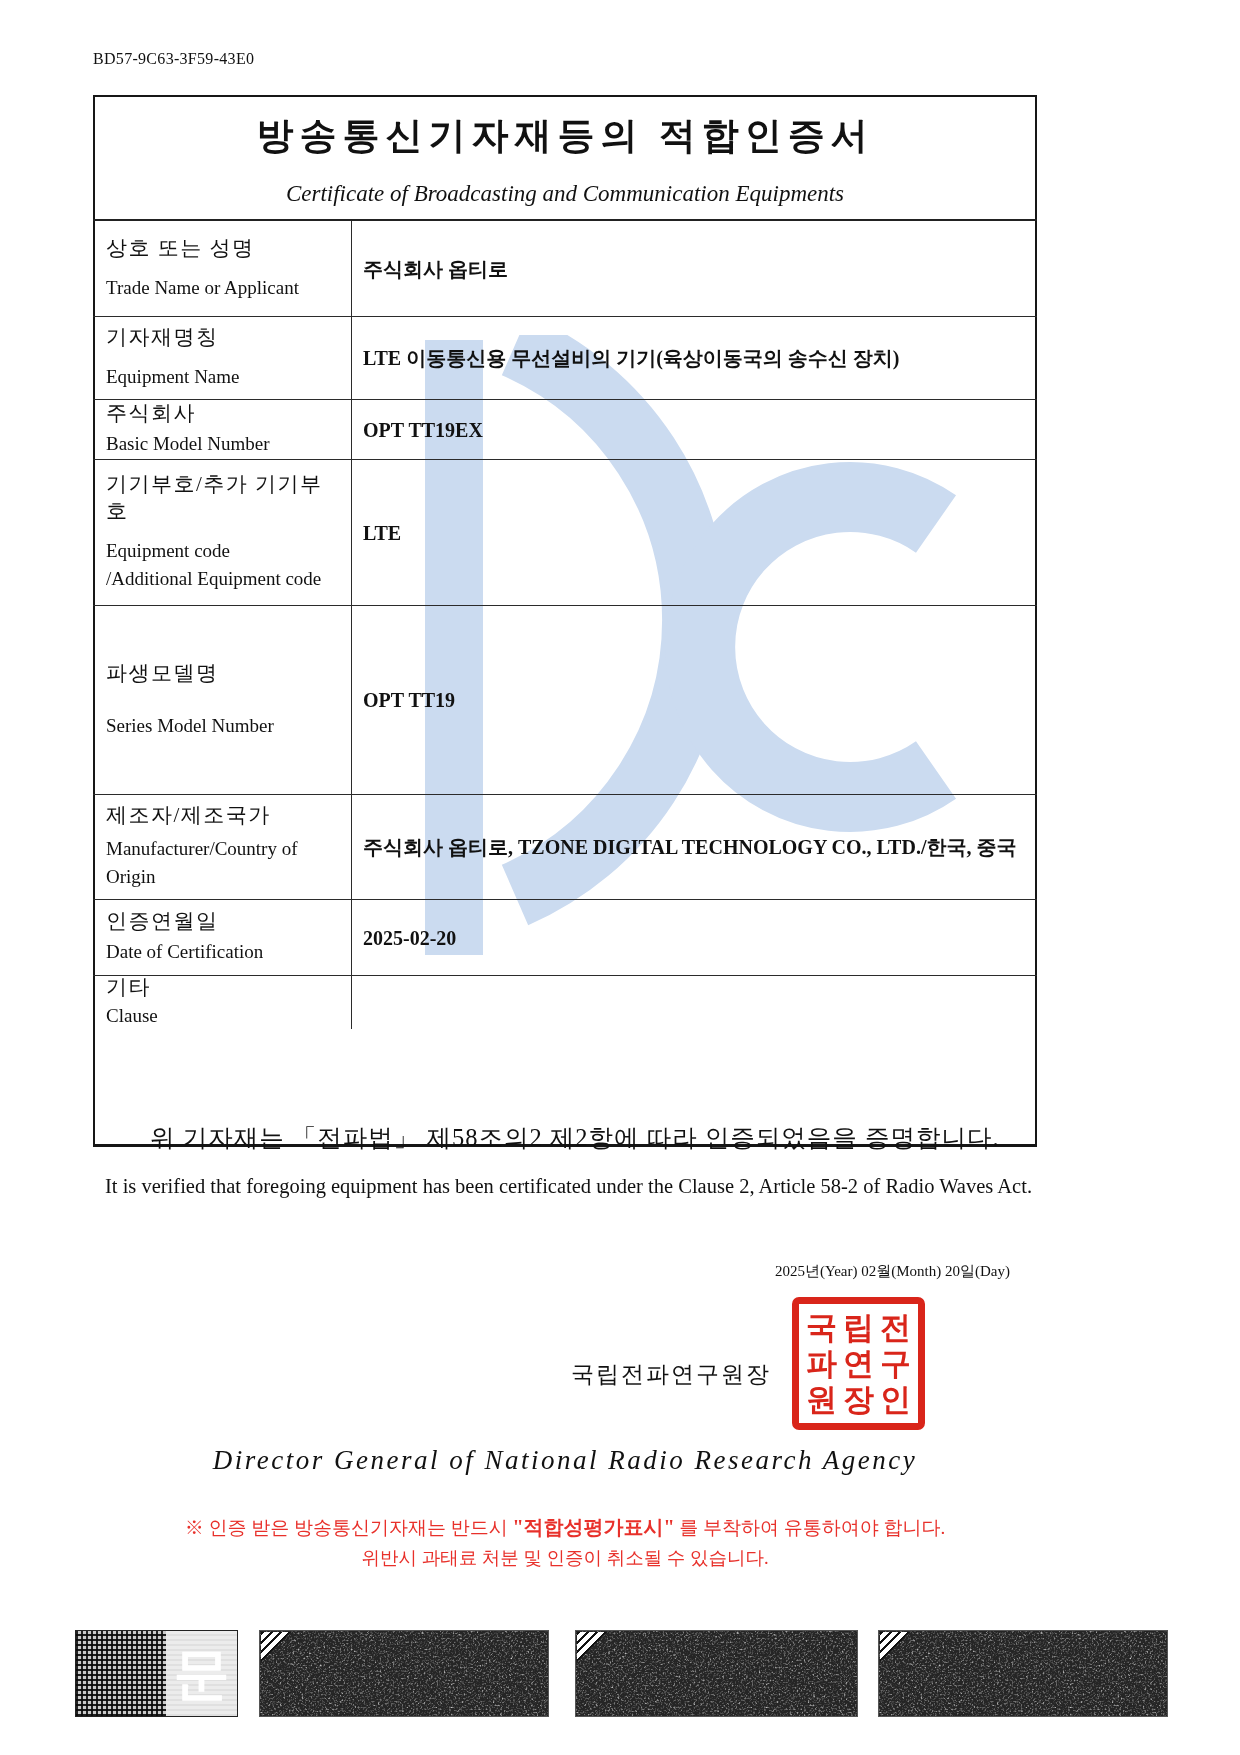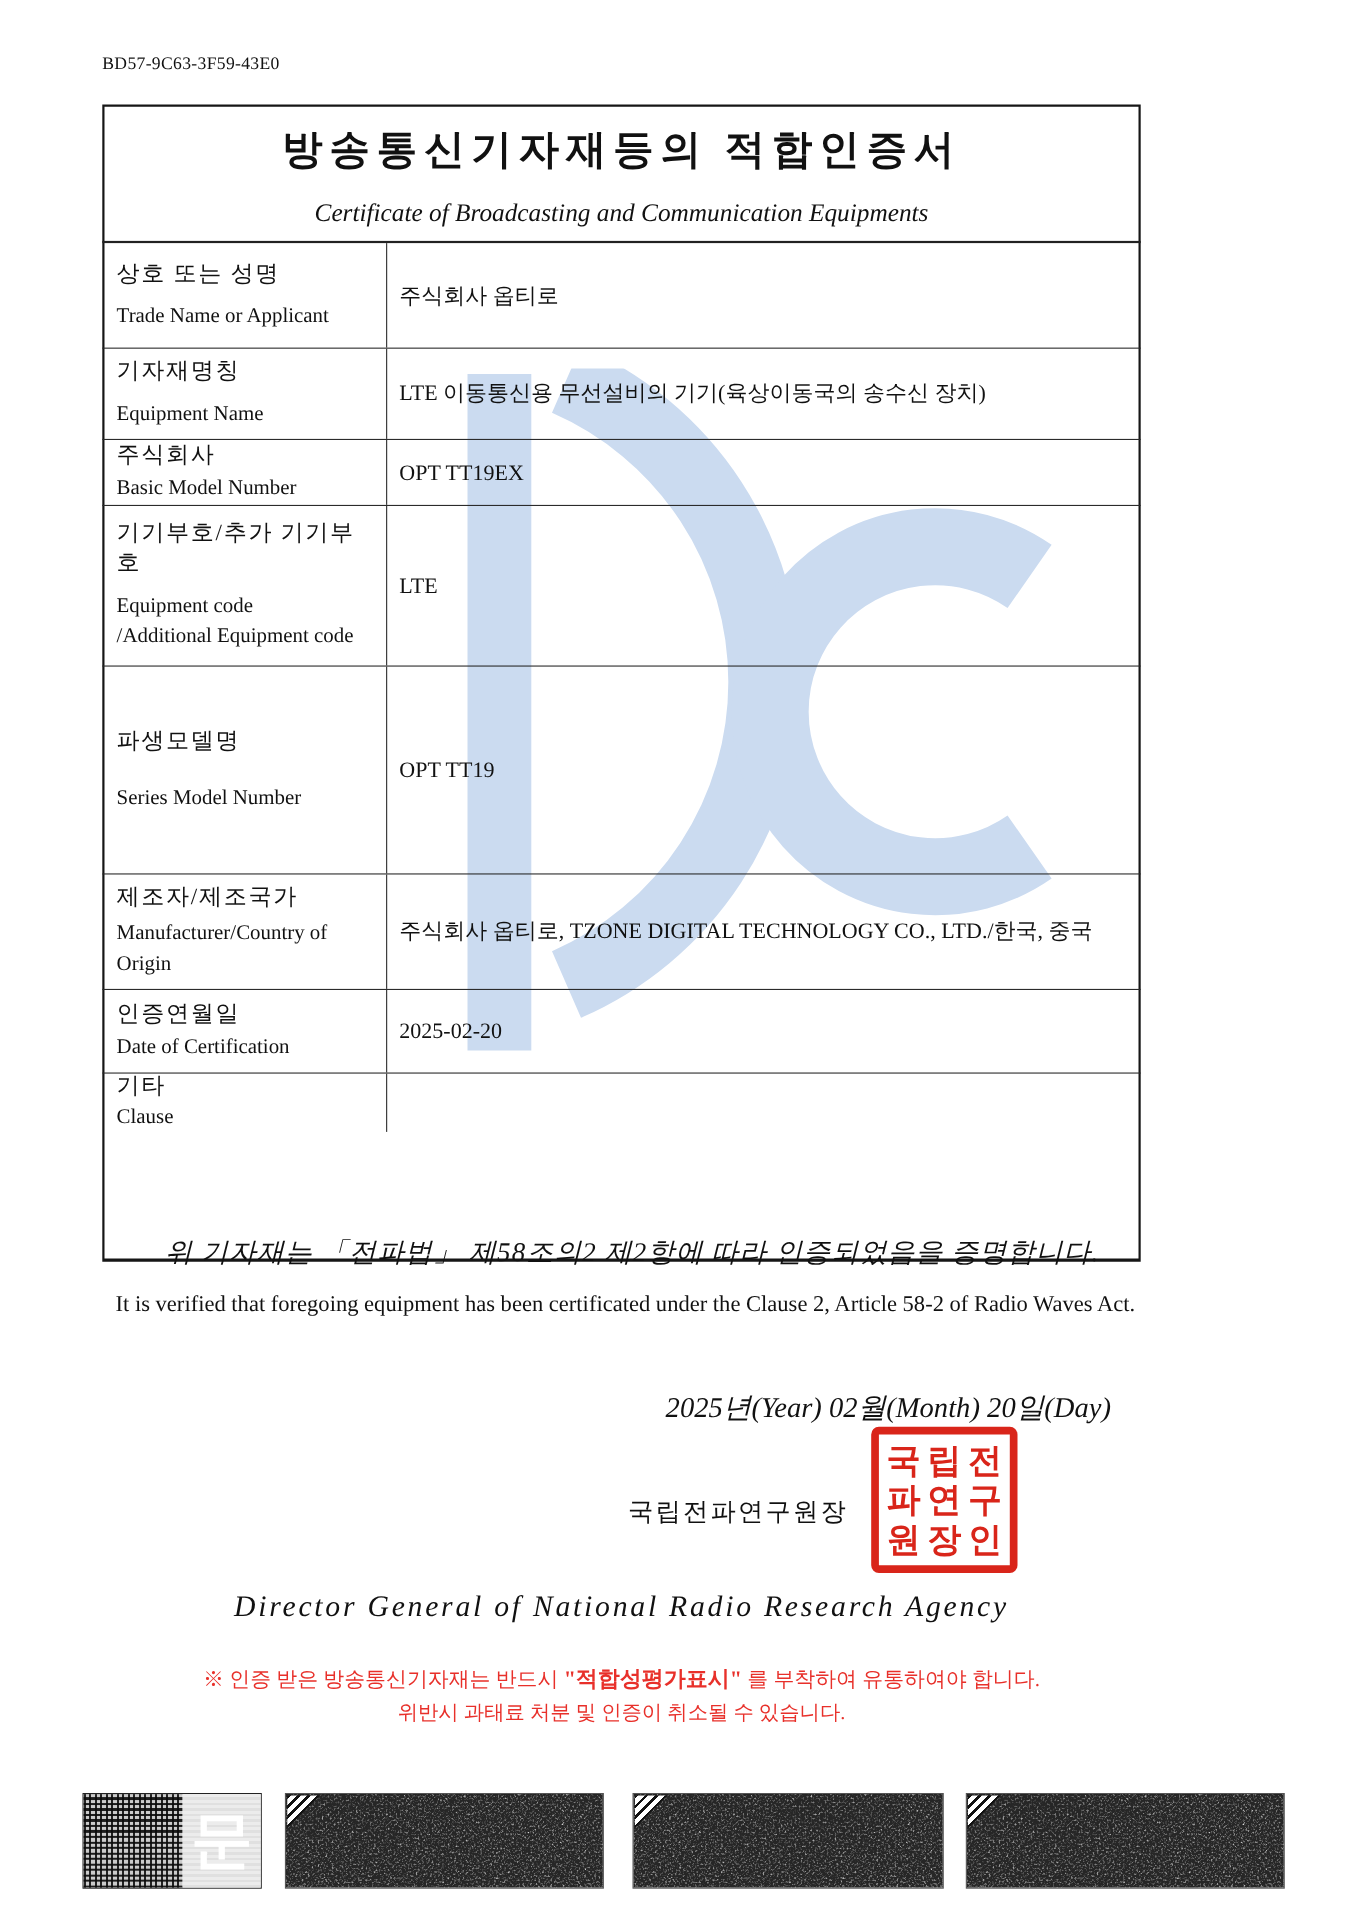--- a/index.html
+++ b/index.html
@@ -18,26 +18,26 @@
   
   .ctable{position:absolute;left:-2px;top:122px;width:944px;border-top:2px solid #222;z-index:1;}
   .trow{display:flex;border-top:1.8px solid #2b2b2b;box-sizing:border-box;}
   .trow:first-child{border-top:none;}
   .tlabel{width:259px;box-sizing:border-box;border-right:1.8px solid #2b2b2b;
           display:flex;flex-direction:column;justify-content:center;
           padding:6px 8px 6px 13px;row-gap:13px;}
   .lab-ko{font-size:21px;letter-spacing:1.5px;line-height:1.25;}
   .lab-en{font-size:19px;line-height:1.5;white-space:pre-line;}
   .tvalue{flex:1;display:flex;align-items:center;padding:4px 10px 4px 11px;
-          font-weight:normal;font-size:20px;line-height:1.5;box-sizing:border-box;}
-  
-  .st-ko{position:absolute;left:55px;top:1024px;font-size:24.5px;letter-spacing:1px;z-index:1;font-style:italic;}
+          font-weight:bold;font-size:20px;line-height:1.5;box-sizing:border-box;}
+  
+  .st-ko{position:absolute;left:55px;top:1024px;font-size:24.5px;letter-spacing:1px;z-index:1;}
   .st-en{position:absolute;left:10px;top:1068px;width:930px;font-size:20.5px;line-height:42px;z-index:1;}
   
-  .date-line{position:absolute;top:1165px;right:25px;font-size:26px;z-index:1;font-style:italic;}
+  .date-line{position:absolute;top:1165px;right:25px;font-size:15px;z-index:1;}
   .signer-row{position:absolute;top:1262px;right:264px;font-size:23px;letter-spacing:2px;z-index:1;text-align:center;}
   .seal{position:absolute;left:697px;top:1200px;width:133px;height:133px;box-sizing:border-box;
         border:7px solid #d9251a;border-radius:7px;background:#fff;z-index:1;
         display:flex;flex-direction:column;justify-content:space-around;padding:5px 7px;}
   .seal-row{display:flex;justify-content:space-between;}
   .seal-row span{font-size:31px;line-height:1;font-weight:bold;color:#d9251a;}
   .director{position:absolute;left:0;top:1348px;width:100%;text-align:center;
             font-style:italic;font-size:27px;letter-spacing:2.5px;z-index:1;}
   
   .notice{position:absolute;left:0;top:1415px;width:100%;text-align:center;color:#e8302a;z-index:1;}

